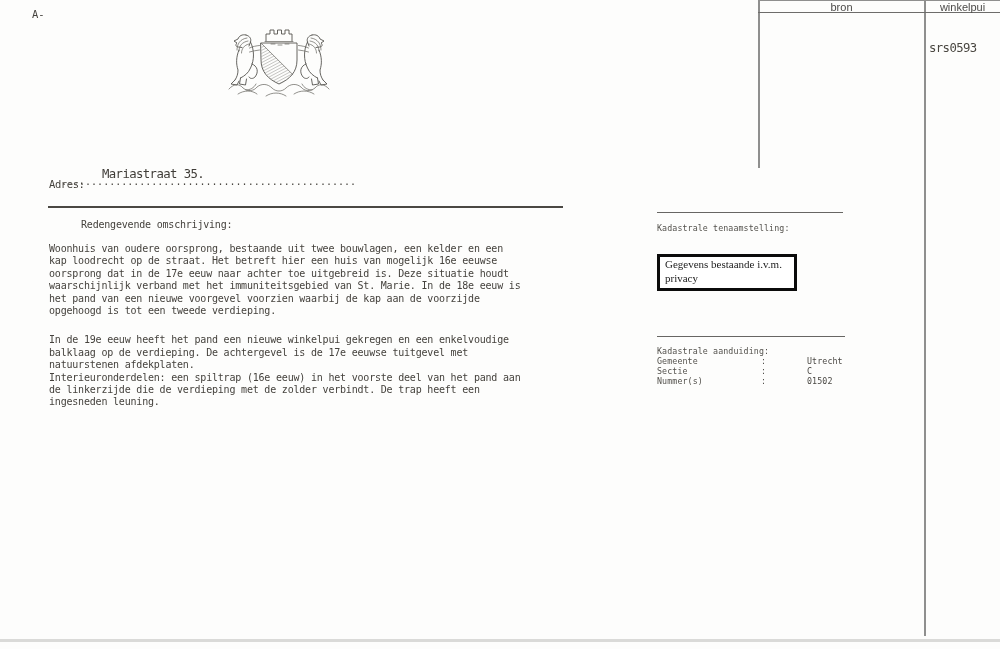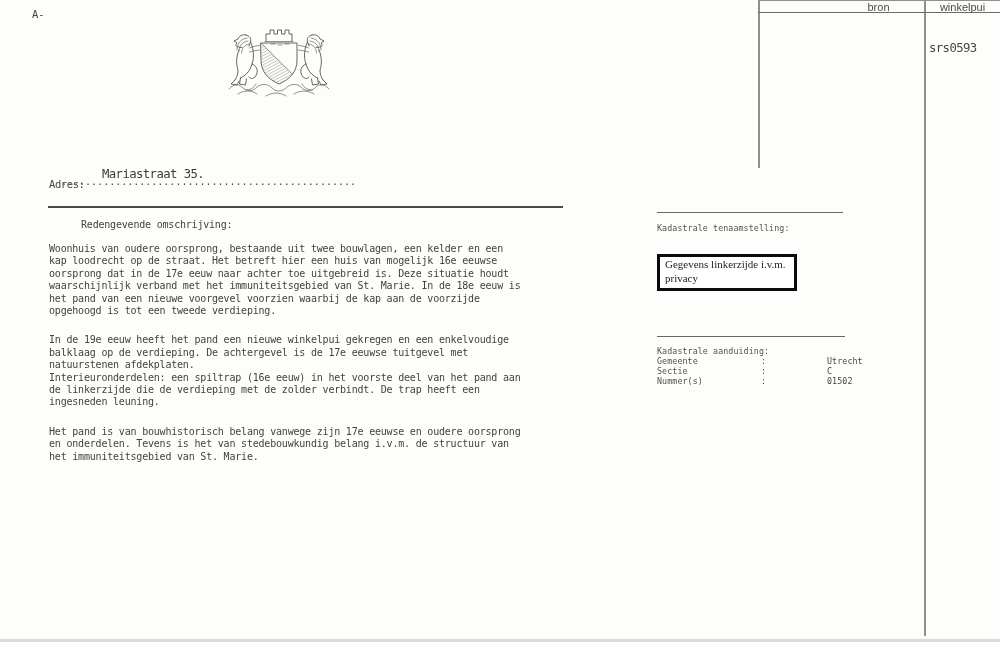--- a/index.html
+++ b/index.html
@@ -35,21 +35,21 @@
   .body-text{left:49px;top:243px;width:510px;font-size:10px;line-height:12.4px;letter-spacing:-0.2px;}
   .body-text .para{margin:0 0 17px 0;}
 
   .vline{background:#8f8f8e;width:1.5px;top:0;}
   .vline-bron{left:758px;height:168px;}
   .vline-main{left:924px;height:636px;}
   .topline{left:758px;top:0;width:242px;height:1.2px;background:#8f8f8e;}
   .headline{left:758px;top:12px;width:242px;height:1.4px;background:#6d6c6a;}
 
   .col-head{top:1px;font-size:11px;color:#4c4b49;text-align:center;}
-  .col-head.bron{left:758px;width:167px;padding-left:37px;}
+  .col-head.bron{left:758px;width:167px;}
   .col-head.verwerkt{left:925px;width:75px;}
 
   .bron-value{left:771px;top:24px;font-size:12.3px;line-height:14px;letter-spacing:-0.6px;color:#4a4741;}
   .verwerkt-value{left:929px;top:41px;font-size:12.3px;letter-spacing:-0.6px;color:#4a4741;}
 
   .overline{height:1.3px;background:#676663;}
   .ten-line{left:657px;top:212px;width:186px;}
   .aan-line{left:657px;top:336px;width:188px;}
 
   .small-label{font-size:8.3px;letter-spacing:0.1px;color:#53514c;}
@@ -60,21 +60,21 @@
     left:657px;top:254px;width:140px;box-sizing:border-box;
     border:3px solid #0b0b0b;background:#fff;
     padding:1px 3px 3px 5px;
     font-size:11px;line-height:13.5px;color:#1d1d1d;
   }
 
   .aan-rows{left:657px;top:356px;font-size:8.3px;letter-spacing:0.1px;color:#53514c;}
   .aan-row{display:flex;height:10px;line-height:10px;}
   .aan-row .lbl{width:104px;}
   .aan-row .sep{width:6px;}
-  .aan-row .val{margin-left:24px;color:#4a4844;padding-left:36px;}
+  .aan-row .val{margin-left:4px;color:#4a4844;padding-left:36px;}
 
   .bottom-faint{left:0;top:639px;width:1000px;height:2.6px;background:#dadad8;}
 
   svg .ln{fill:none;stroke:#55534f;stroke-width:0.9;stroke-linecap:round;stroke-linejoin:round;}
   svg .ln-thin{fill:none;stroke:#63615c;stroke-width:0.7;stroke-linecap:round;}
 </style>
 </head>
 <body>
 
 <div class="page">
@@ -136,36 +136,33 @@
 oorsprong dat in de 17e eeuw naar achter toe uitgebreid is. Deze situatie houdt
 waarschijnlijk verband met het immuniteitsgebied van St. Marie. In de 18e eeuw is
 het pand van een nieuwe voorgevel voorzien waarbij de kap aan de voorzijde
 opgehoogd is tot een tweede verdieping.</div>
     <div class="para pre">In de 19e eeuw heeft het pand een nieuwe winkelpui gekregen en een enkelvoudige
 balklaag op de verdieping. De achtergevel is de 17e eeuwse tuitgevel met
 natuurstenen afdekplaten.
 Interieuronderdelen: een spiltrap (16e eeuw) in het voorste deel van het pand aan
 de linkerzijde die de verdieping met de zolder verbindt. De trap heeft een
 ingesneden leuning.</div>
-    <div class="para pre">Het pand is van bouwhistorisch belang vanwege zijn 17e eeuwse en oudere oorsprong
-en onderdelen. Tevens is het van stedebouwkundig belang i.v.m. de structuur van
-het immuniteitsgebied van St. Marie.</div>
   </div>
 
   <div class="abs topline"></div>
   <div class="abs vline vline-bron"></div>
   <div class="abs vline vline-main"></div>
   <div class="abs headline"></div>
   <div class="abs col-head bron sans">bron</div>
   <div class="abs col-head verwerkt sans">winkelpui</div>
   <div class="abs verwerkt-value mono">srs0593</div>
 
   <div class="abs overline ten-line"></div>
   <div class="abs small-label ten-heading mono">Kadastrale tenaamstelling:</div>
-  <div class="abs privacy-box serif prewrapless">Gegevens linkerzijde i.v.m.
+  <div class="abs privacy-box serif prewrapless">Gegevens bestaande i.v.m.
 privacy</div>
 
   <div class="abs overline aan-line"></div>
   <div class="abs small-label aan-heading mono">Kadastrale aanduiding:</div>
   <div class="abs aan-rows mono">
     <div class="aan-row">
       <span class="lbl">Gemeente</span>
       <span class="sep">:</span>
       <span class="val">Utrecht</span>
     </div>

